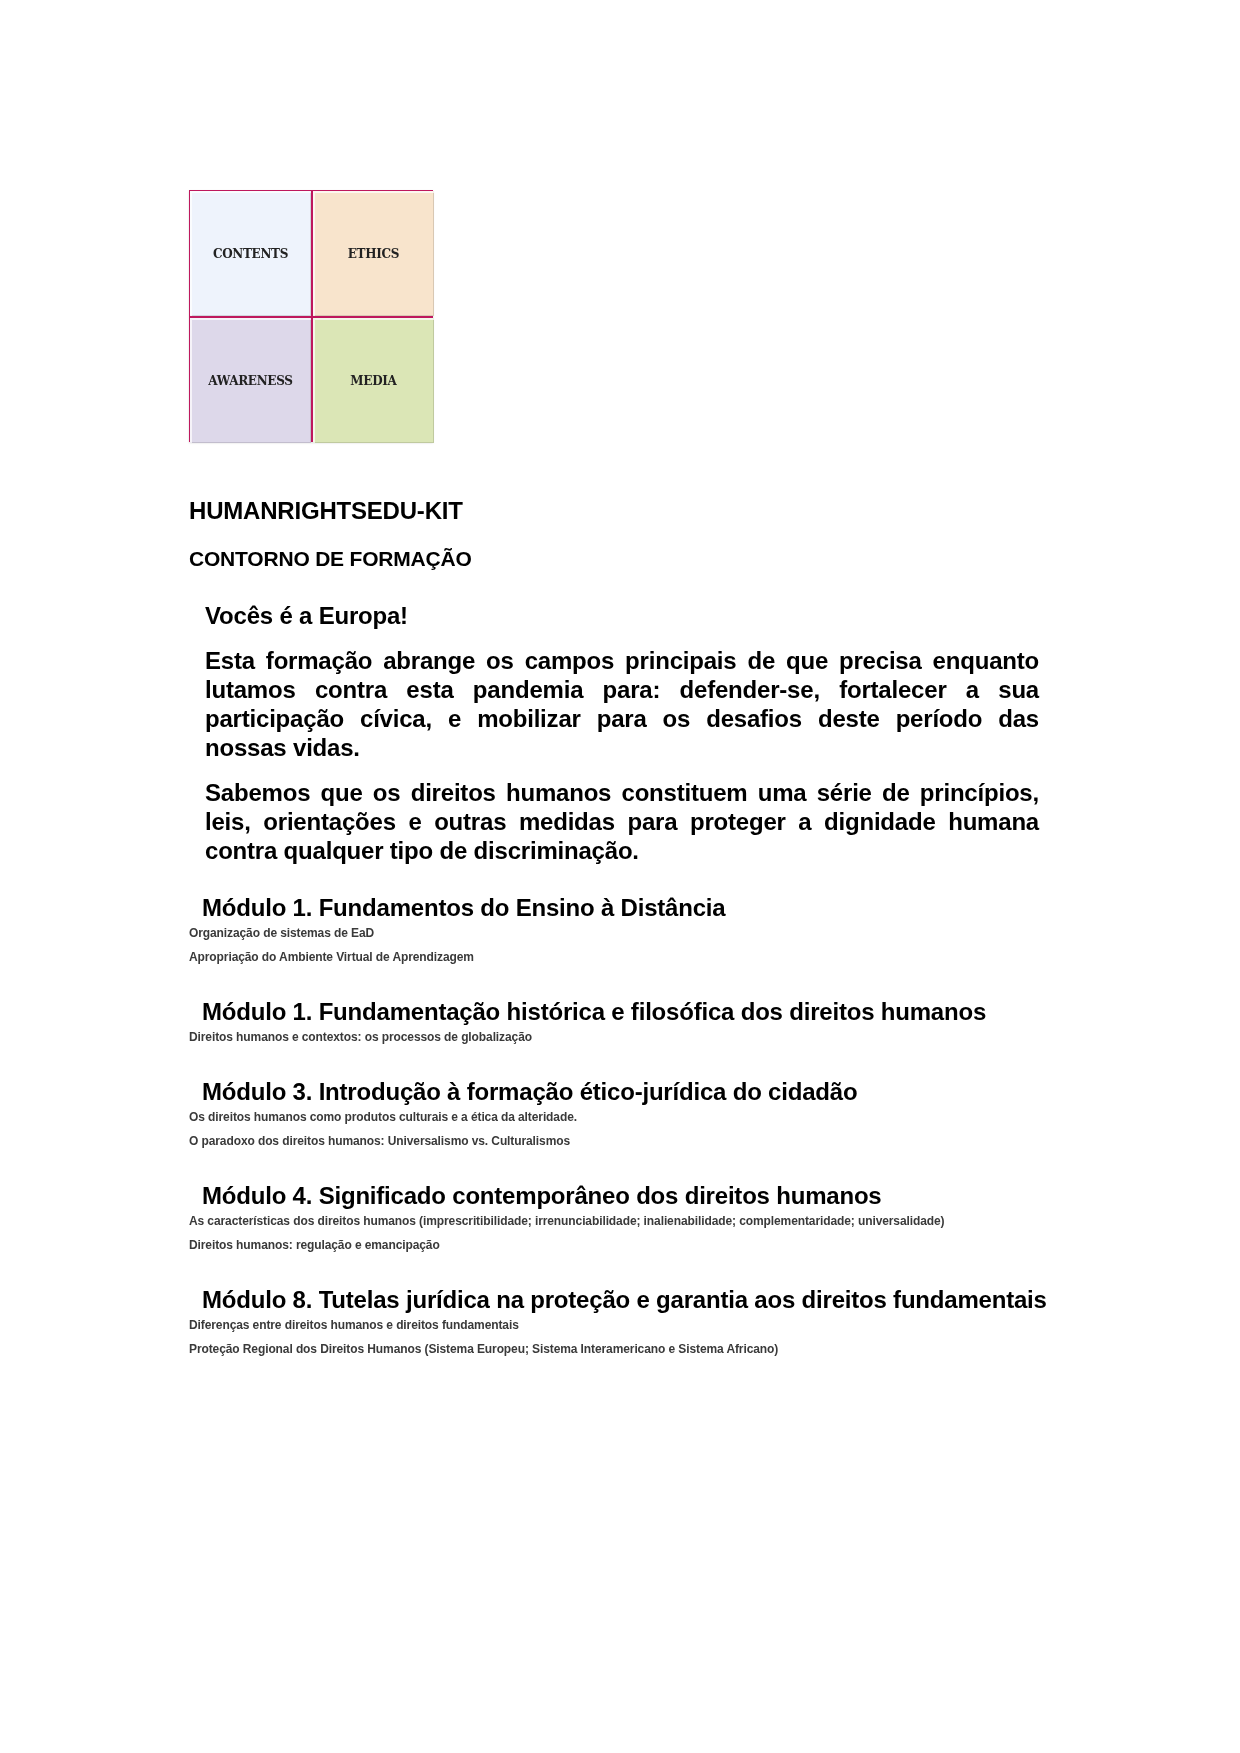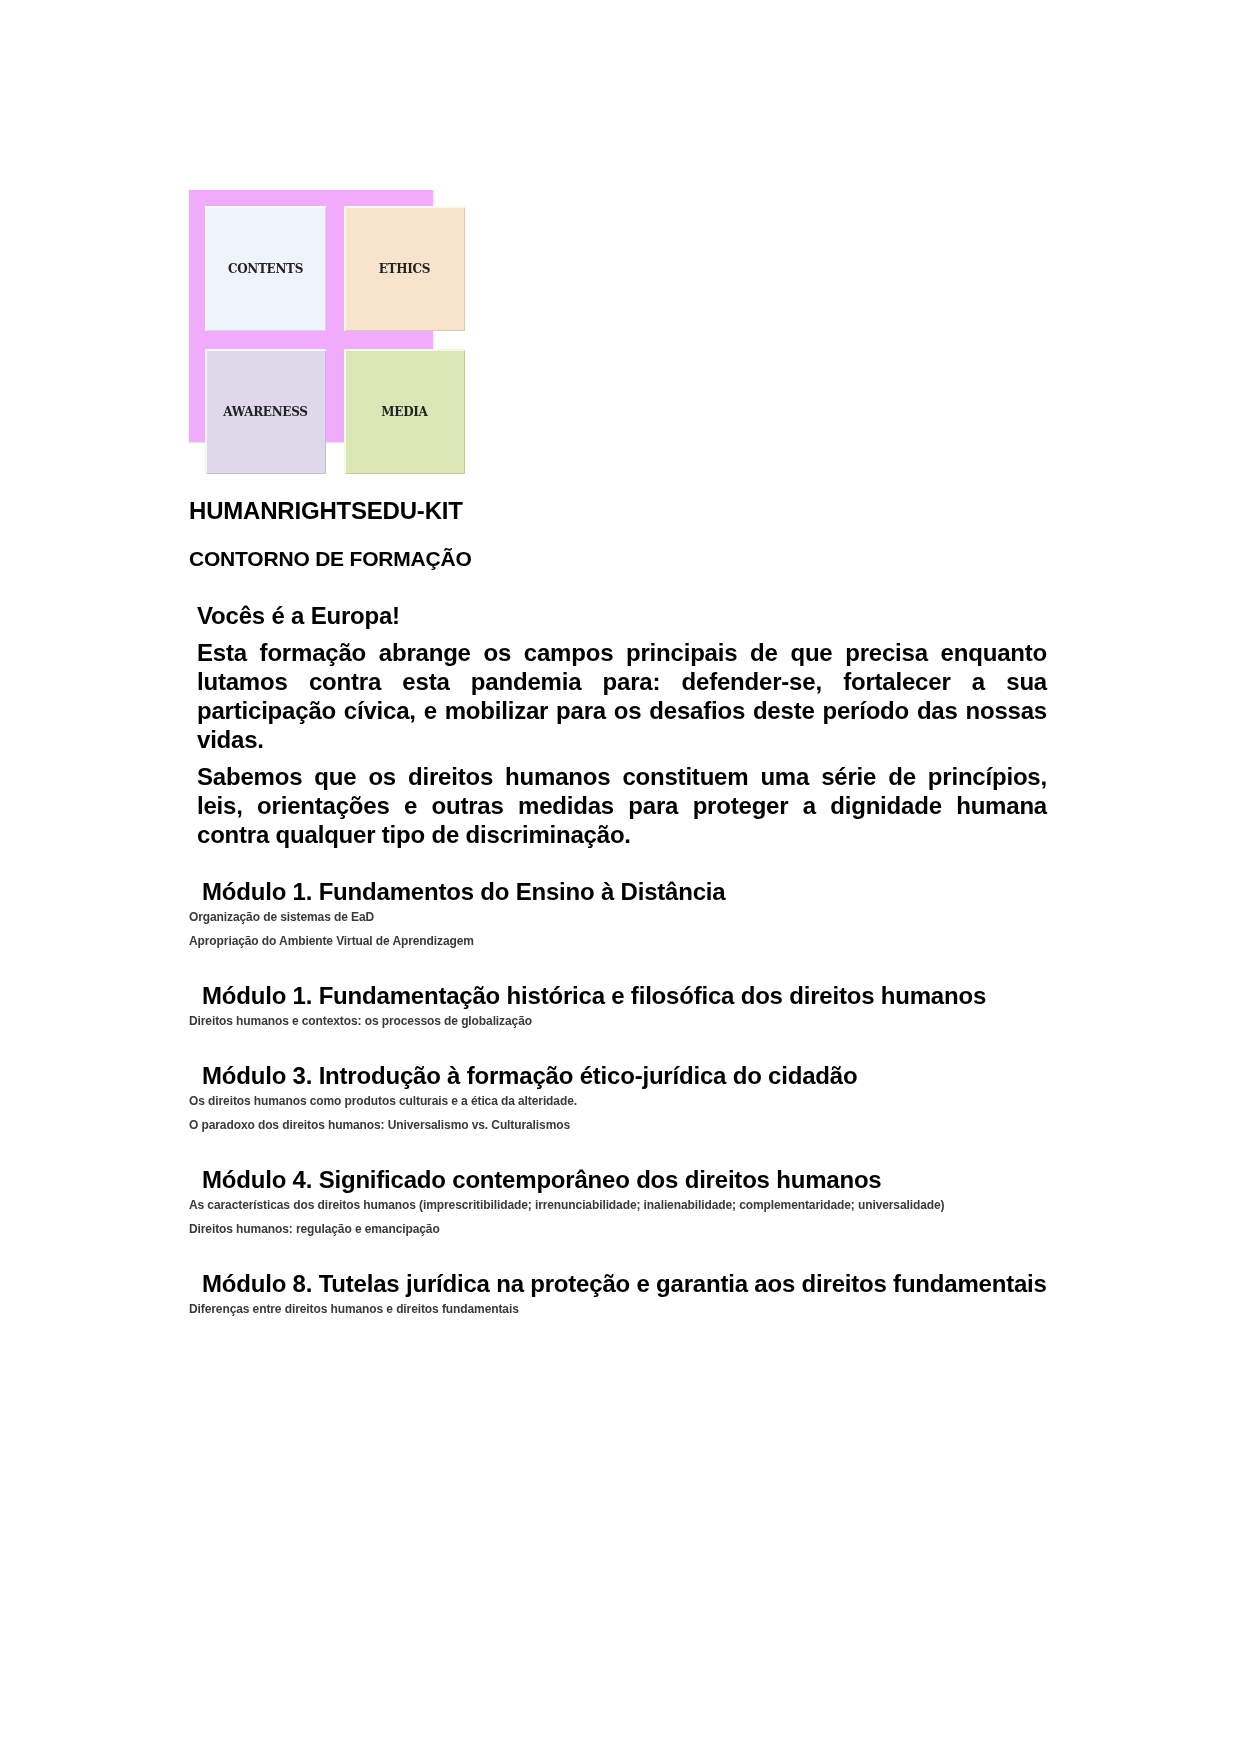--- a/index.html
+++ b/index.html
@@ -22,23 +22,23 @@
       width: 866px;
     }
     
     .logo {
       position: relative;
       width: 244px;
       height: 252px;
       display: grid;
       grid-template-columns: 121px 121px;
       grid-template-rows: 125px 125px;
-      gap: 18px;
-      background: #f0abfc;
-      padding: 16px;
+      gap: 2px;
+      background: #be185d;
+      padding: 1px;
       box-sizing: border-box;
       box-shadow: 0 1px 2px rgba(0,0,0,0.15);
     }
     .tile {
       display: flex;
       align-items: center;
       justify-content: center;
       font-family: "DejaVu Serif", "Liberation Serif", serif;
       font-weight: bold;
       font-size: 12px;
@@ -67,21 +67,21 @@
     }
     .intro {
       margin-top: 28px;
       font-size: 24px;
       font-weight: bold;
       line-height: 29px;
       text-align: justify;
       letter-spacing: -0.2px;
     }
     .intro p {
-      margin: 8px;
+      margin: 16px;
     }
     .modules {
       margin-top: 29px;
     }
     .module {
       margin-bottom: 29px;
     }
     .module-title {
       font-size: 24px;
       font-weight: bold;
@@ -150,16 +150,17 @@
 
     <div class="module">
       <div class="module-title">Módulo 4. Significado contemporâneo dos direitos humanos</div>
       <div class="module-item">As características dos direitos humanos (imprescritibilidade; irrenunciabilidade; inalienabilidade; complementaridade; universalidade)</div>
       <div class="module-item">Direitos humanos: regulação e emancipação</div>
     </div>
 
     <div class="module">
       <div class="module-title">Módulo 8. Tutelas jurídica na proteção e garantia aos direitos fundamentais</div>
       <div class="module-item">Diferenças entre direitos humanos e direitos fundamentais</div>
+      <div class="module-item">Proteção Regional dos Direitos Humanos (Sistema Europeu; Sistema Interamericano e Sistema Africano)</div>
     </div>
 
   </div>
 </div>
 
 </body></html>

